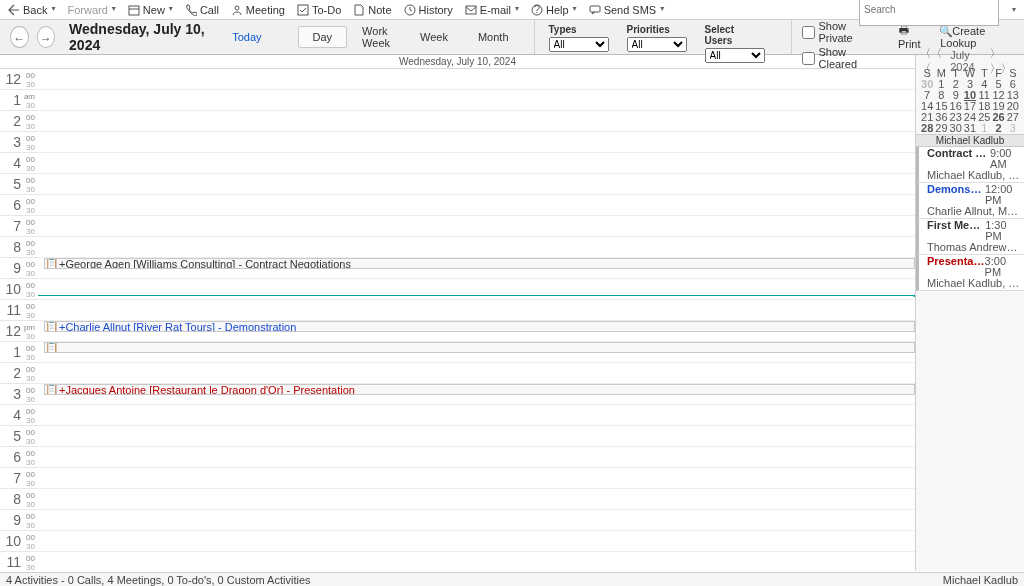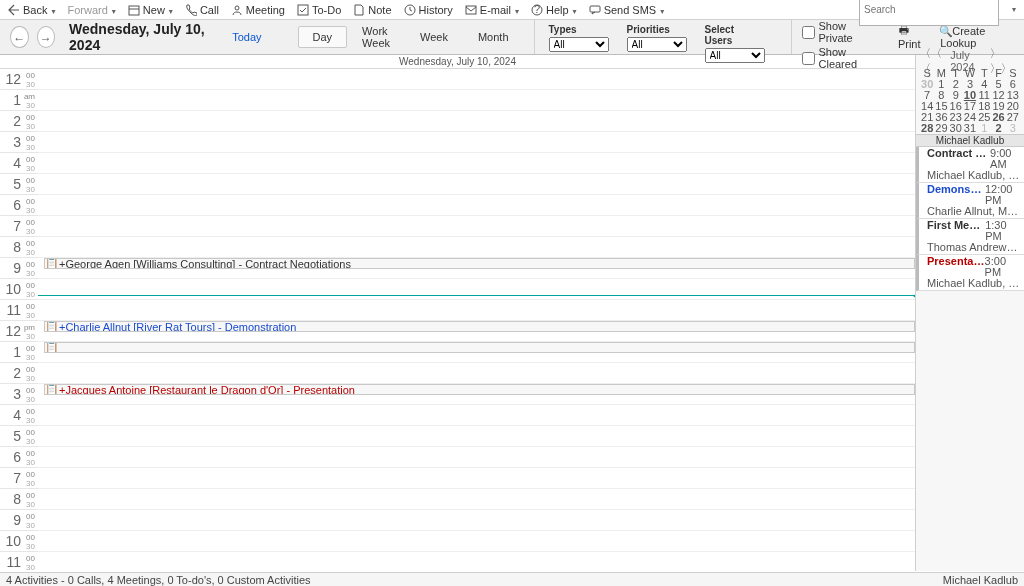--- a/index.html
+++ b/index.html
@@ -1,20 +1,20 @@
 <!DOCTYPE html>
 <html><head>
 <meta charset="utf-8">
 <style>
 * { margin:0; padding:0; box-sizing:border-box; font-family:"Segoe UI",Tahoma,Arial,sans-serif; font-size:11px; }
 html,body { width:1024px; height:586px; background:#fff; color:#333; overflow:hidden; }
 
 
 .toolbar { height:20px; display:flex; align-items:center; gap:12px; padding:0 8px; border-bottom:1px solid #d0d0d0; background:#fff; }
-.toolbar .tb-item { display:flex; align-items:flex-end; gap:3px; cursor:pointer; color:#333; }
+.toolbar .tb-item { display:flex; align-items:flex-start; gap:3px; cursor:pointer; color:#333; }
 .toolbar .tb-item.dim { color:#999; }
 .toolbar .tb-icon { width:12px; height:12px; display:flex; align-items:center; justify-content:center; color:#555; }
 .toolbar .tb-icon svg { width:12px; height:12px; }
 .drop-arrow { font-size:8px; color:#666; margin-left:1px; }
 .tb-spacer { flex:1; }
 .search-box { width:140px; height:32px; border:1px solid #b0b0b0; padding:0 4px; font-size:10px; }
 
 
 .navbar { height:35px; background:#f0f0f0; border-bottom:1px solid #bcbcbc; display:flex; align-items:stretch; }
 .navbar .nav-left { display:flex; align-items:center; gap:8px; padding:0 10px; }

